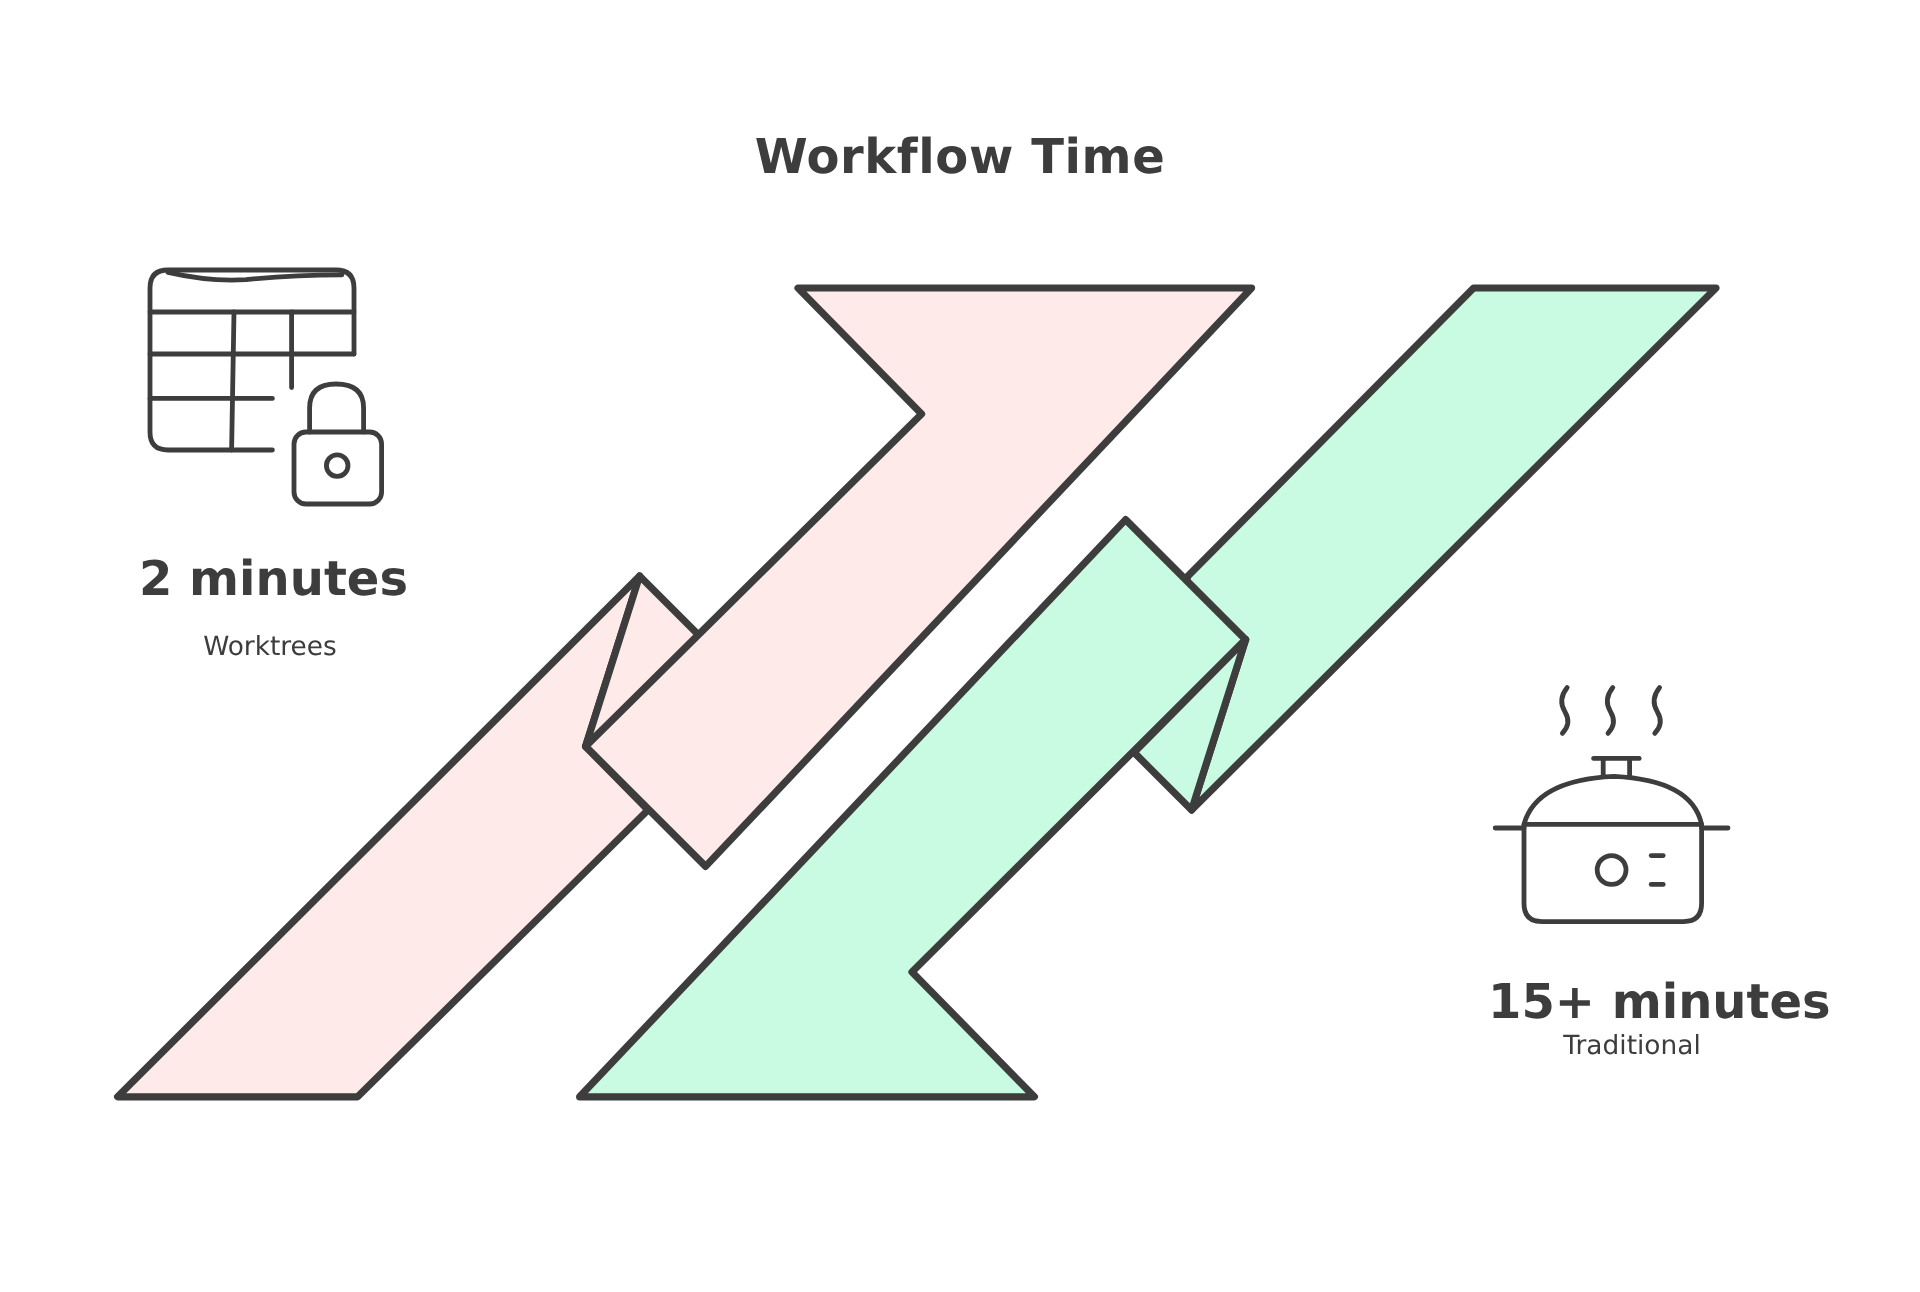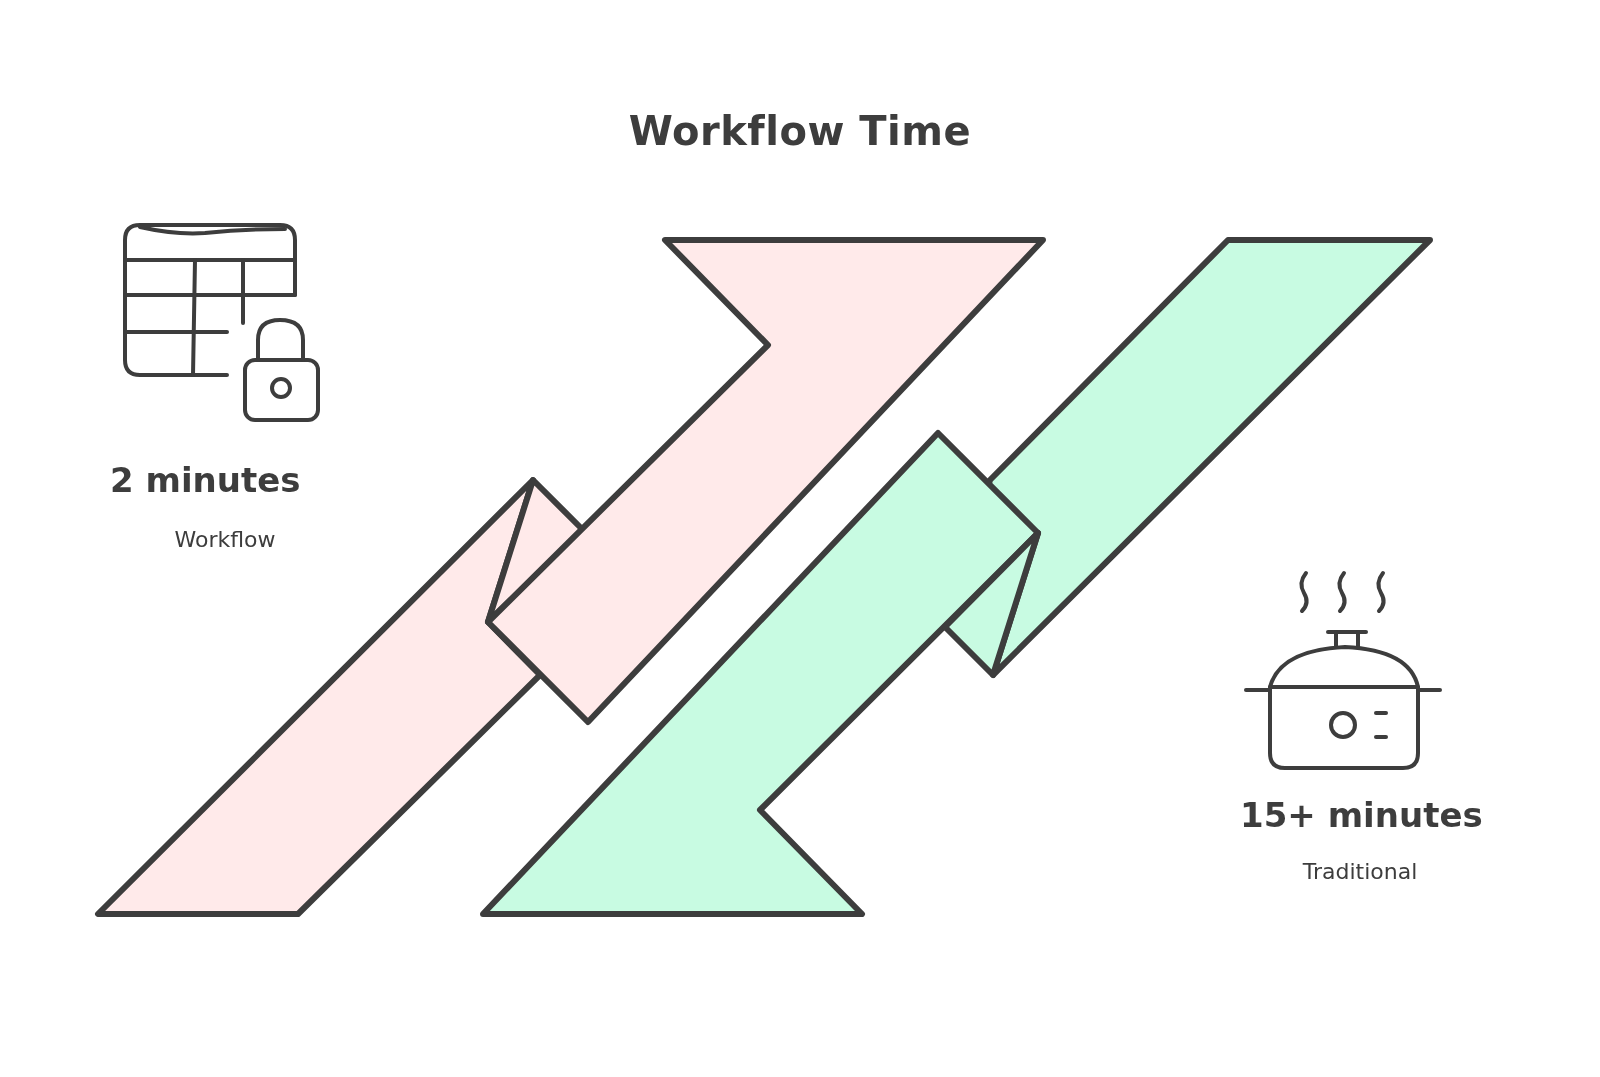--- a/index.html
+++ b/index.html
@@ -31,36 +31,36 @@
       font-family: "DejaVu Sans", sans-serif;
       font-weight: bold;
       font-size: 40px;
       letter-spacing: 0.5px;
       color: #3d3d3d;
     }
     .label-big {
       position: absolute;
       font-family: "DejaVu Sans", sans-serif;
       font-weight: bold;
-      font-size: 34px;
+      font-size: 40px;
       color: #3d3d3d;
-      text-align: left;
+      text-align: right;
       white-space: nowrap;
     }
     .label-small {
       position: absolute;
       font-family: "DejaVu Sans", sans-serif;
       font-size: 22px;
       color: #3d3d3d;
       text-align: center;
       white-space: nowrap;
     }
     #value-worktrees { left: 110px; width: 230px; top: 460px; }
     #name-worktrees  { left: 110px; width: 230px; top: 527px; }
-    #value-traditional { left: 1240px; width: 240px; top: 795px; }
+    #value-traditional { left: 1240px; width: 240px; top: 812px; }
     #name-traditional  { left: 1240px; width: 240px; top: 859px; }
     .icon {
       position: absolute;
     }
   </style>
 </head>
 <body>
 
 <div class="canvas">
 
@@ -97,21 +97,21 @@
       <line x1="80" y1="45" x2="78" y2="160"></line>
       <line x1="128" y1="45" x2="128" y2="108"></line>
 
       <rect x="130" y="145" width="73" height="60" rx="10"></rect>
       <path d="M143,145 V125 Q143,105 165,105 Q188,105 188,125 V145"></path>
       <circle cx="166" cy="173" r="9"></circle>
     </g>
   </svg>
 
   <div class="label-big" id="value-worktrees">2 minutes</div>
-  <div class="label-small" id="name-worktrees">Workflow</div>
+  <div class="label-small" id="name-worktrees">Worktrees</div>
 
   <svg class="icon" style="left:1240px;top:565px" width="210" height="210" viewBox="0 0 210 210">
     <g fill="none" stroke="#3d3d3d" stroke-width="4" stroke-linecap="round" stroke-linejoin="round">
 
       <path d="M66,8 Q58,18 64,28 Q70,38 62,46"></path>
       <path d="M104,8 Q96,18 102,28 Q108,38 100,46"></path>
       <path d="M143,8 Q135,18 141,28 Q147,38 139,46"></path>
 
       <line x1="88" y1="67" x2="126" y2="67"></line>
       <line x1="96" y1="67" x2="96" y2="82"></line>

